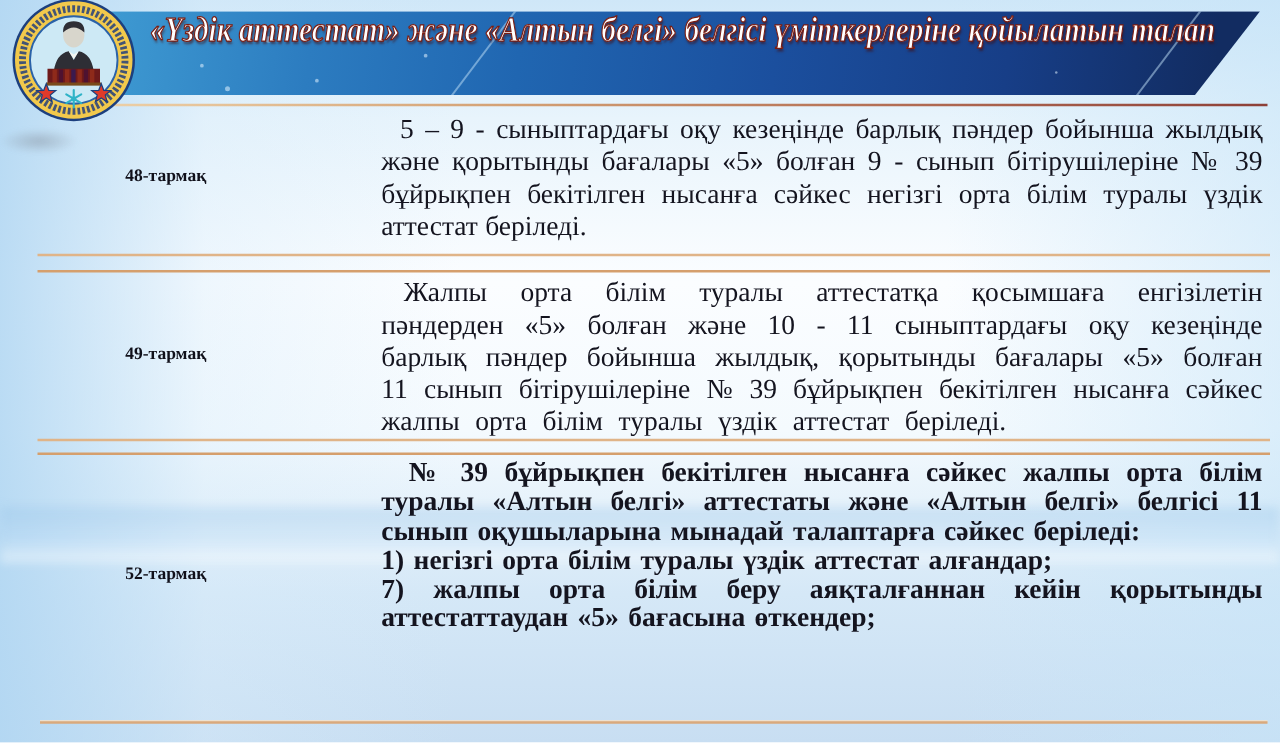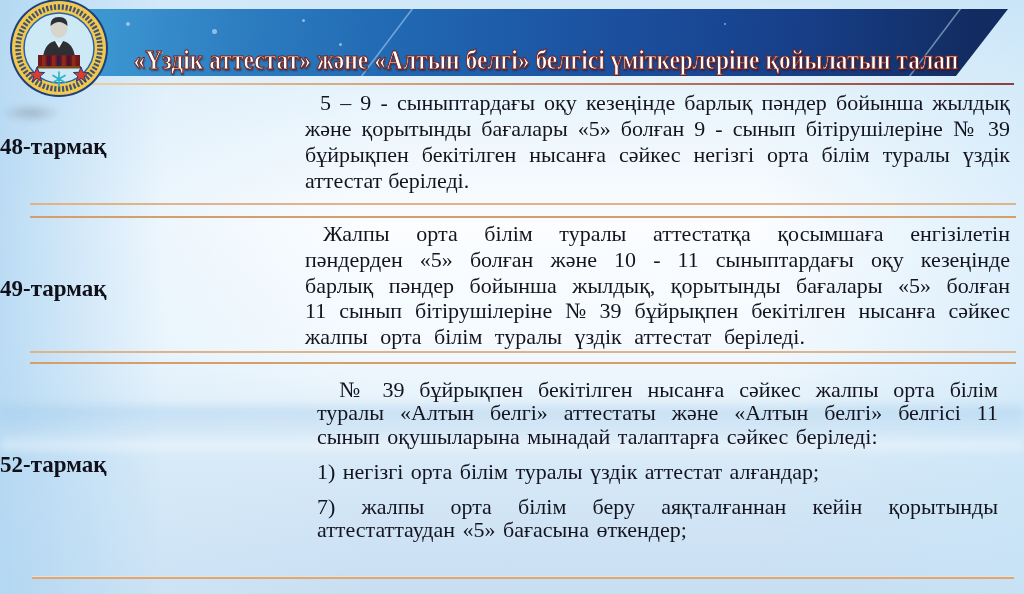--- a/index.html
+++ b/index.html
@@ -20,21 +20,21 @@
     filter:blur(4px);}
   .bg-smudge{position:absolute;left:0px;top:103px;width:62px;height:20px;border-radius:50%;
     background:radial-gradient(closest-side,rgba(120,128,140,.4),rgba(120,128,140,0));
     filter:blur(2px);}
 
   
   .banner{
     position:absolute;left:84px;top:9px;width:924px;height:67px;
     clip-path:polygon(0 0,924px 0,872px 67px,0 67px);
     background:linear-gradient(97deg,#3e9ad2 0%,#2c7cc0 18%,#2066b1 36%,#1b4f9e 58%,#173e87 78%,#122c61 96%);
-    display:flex;align-items:flex-end;justify-content:center;
+    display:flex;align-items:flex-start;justify-content:center;font-style:italic;
   }
   .bstripe{position:absolute;top:-4px;bottom:-4px;width:2px;background:rgba(195,228,250,.5);transform:skewX(-37deg);}
   .bdot{position:absolute;border-radius:50%;background:rgba(225,243,255,.55);}
   .banner-title{
     position:relative;white-space:nowrap;
     font-size:28px;font-weight:bold;letter-spacing:0px;
     transform:scaleX(.84);transform-origin:50% 50%;
     color:#ffffff;
     -webkit-text-stroke:1px #7a1d12;
     text-shadow:1px 2px 2px rgba(70,10,8,.55), 0 0 1px #7a1d12;
@@ -42,31 +42,31 @@
   .banner-underline{
     position:absolute;left:86px;top:83px;width:928px;height:2px;
     background:linear-gradient(90deg,#eccfa6 0%,#d3a074 35%,#b06a52 70%,#8d4038 100%);
   }
 
   
   .logo{position:absolute;left:9px;top:-2px;width:100px;height:100px;}
 
   
   .row-label{
-    position:absolute;left:0;width:165px;text-align:left;
-    font-size:23px;font-weight:bold;color:#10101a;
+    position:absolute;left:0;width:165px;text-align:right;
+    font-size:14px;font-weight:bold;color:#10101a;
   }
   .row-text{
     position:absolute;left:305px;width:705px;
     font-size:22px;color:#14141f;text-align:justify;
   }
   #row1-text{top:90px;line-height:26px;text-indent:15px;word-spacing:.5px;}
   #row2-text{top:221px;line-height:25.8px;text-indent:18px;word-spacing:7px;}
   #row3-text{top:366px;line-height:23.3px;word-spacing:2px;}
-  #row3-text p{margin:12px;}
+  #row3-text p{margin:0;font-weight:bold;}
   #row3-text p.lead{text-indent:22px;}
   #row1-label{top:134px;}
   #row2-label{top:276px;}
   #row3-label{top:452px;}
 
   .sep{position:absolute;left:30px;width:986px;height:1.5px;}
   .sep.a{background:#e0b488;}
   .sep.b{background:#d59f6d;}
   #sep1a{top:203px;} #sep1b{top:216px;}
   #sep2a{top:351px;} #sep2b{top:362px;}

